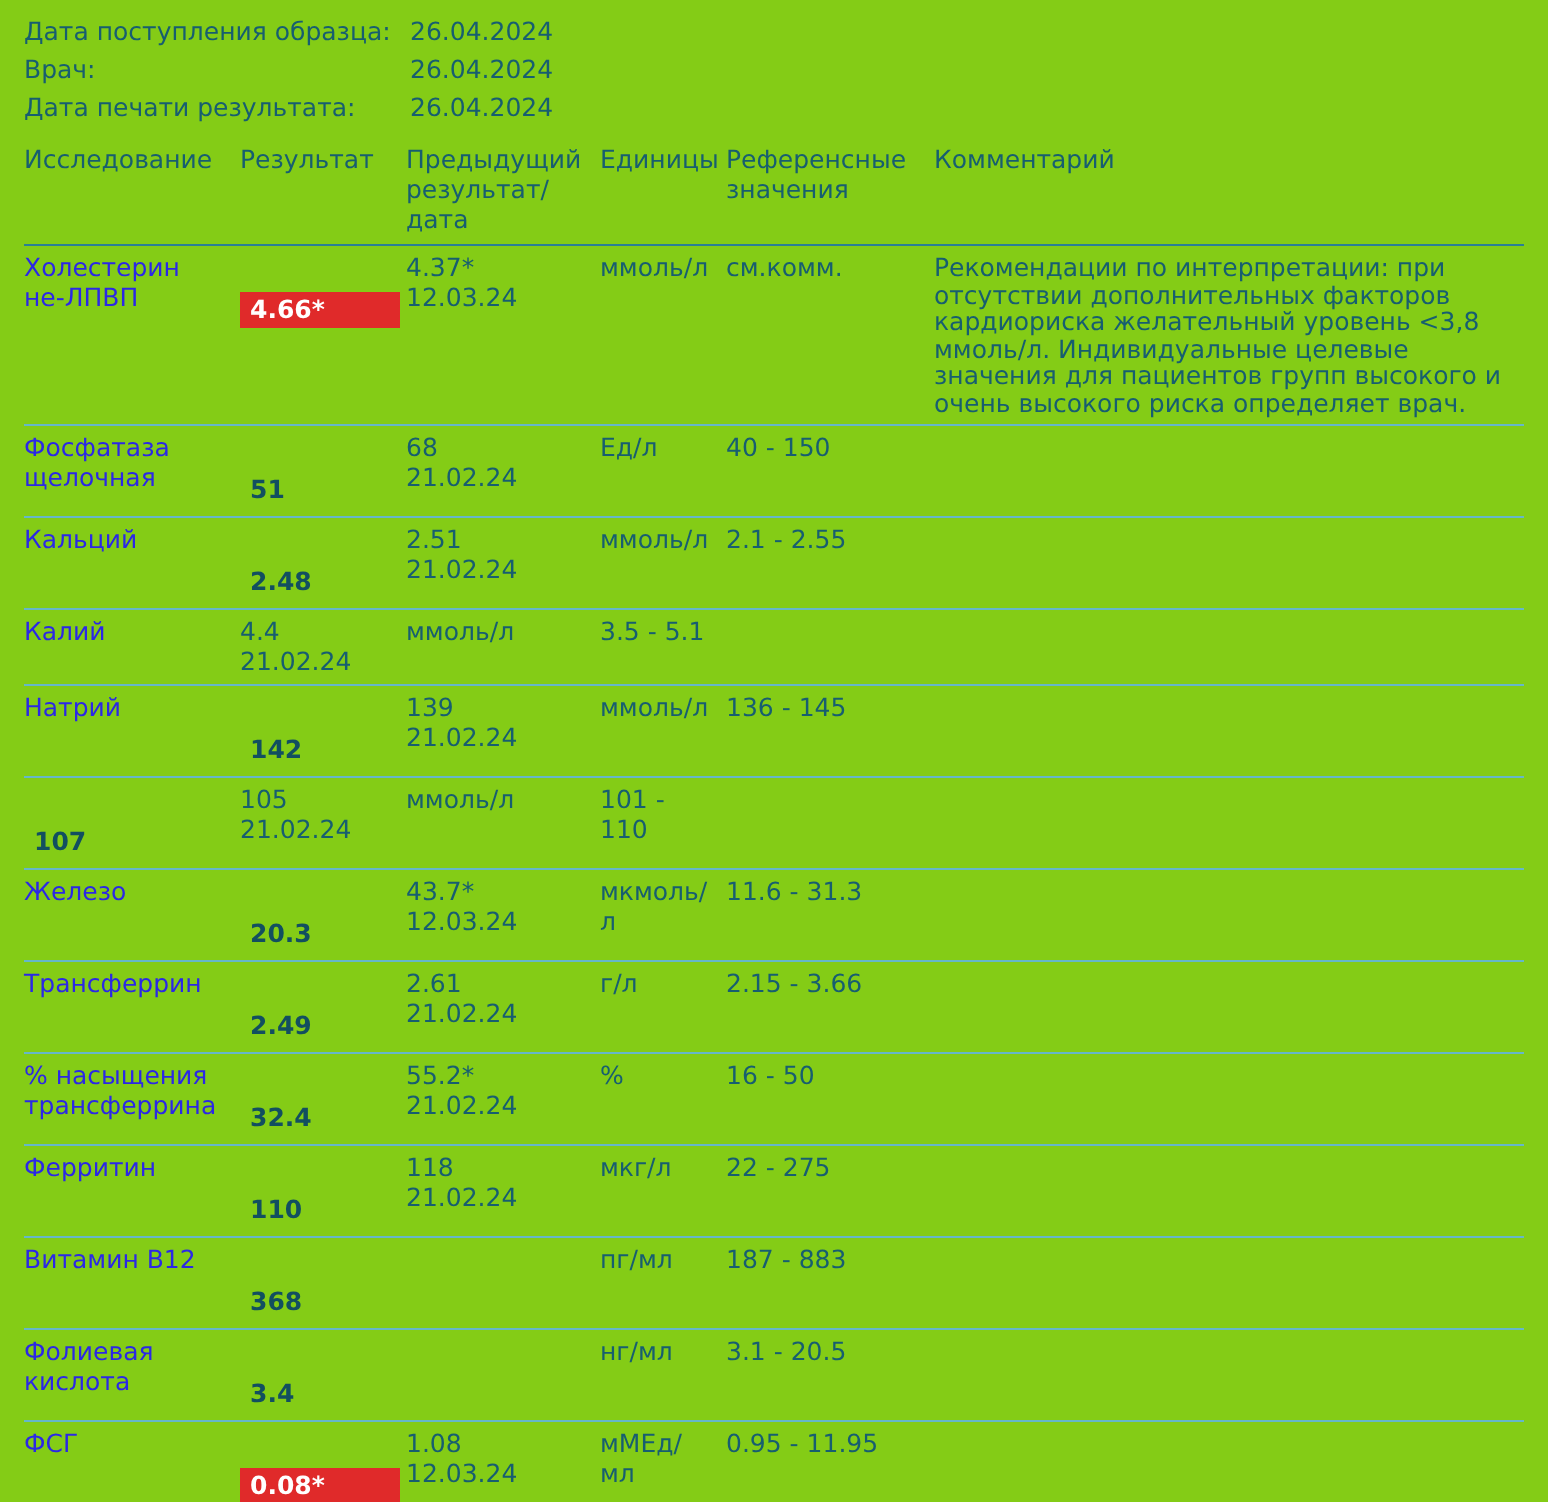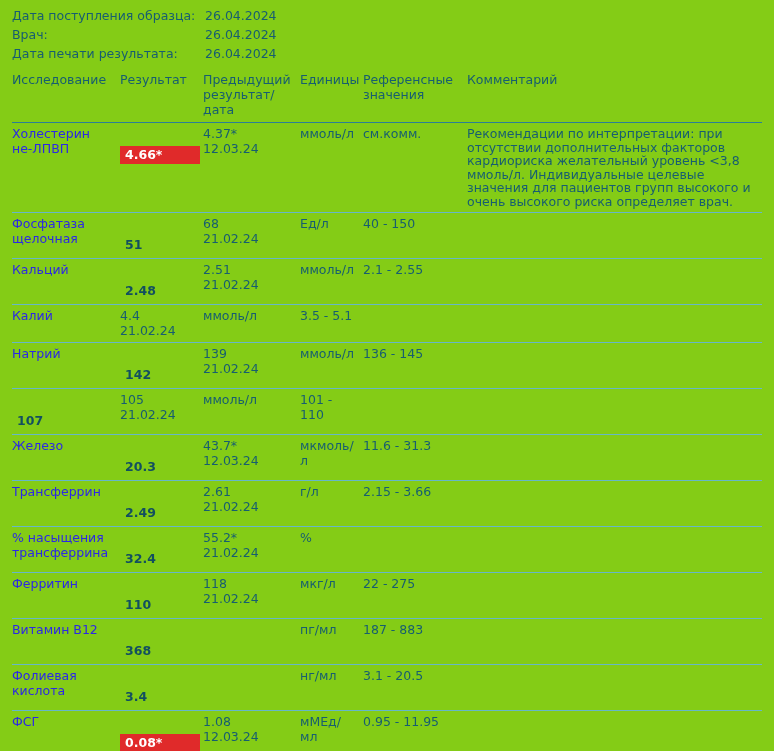--- a/index.html
+++ b/index.html
@@ -137,20 +137,21 @@
           <div class="cell c-prev"><span>2.61</span><span class="prev-date">21.02.24</span></div>
           <div class="cell c-units">г/л</div>
           <div class="cell c-ref">2.15 - 3.66</div>
           <div class="cell c-comment"></div>
         </div>
         <div class="grid-row trow">
           <div class="cell c-name">% насыщения трансферрина</div>
           <div class="cell c-result"><span class="res-chip">32.4</span></div>
           <div class="cell c-prev"><span>55.2*</span><span class="prev-date">21.02.24</span></div>
           <div class="cell c-units">%</div>
+          <div class="cell c-ref">16 - 50</div>
           <div class="cell c-comment"></div>
         </div>
         <div class="grid-row trow">
           <div class="cell c-name">Ферритин</div>
           <div class="cell c-result"><span class="res-chip">110</span></div>
           <div class="cell c-prev"><span>118</span><span class="prev-date">21.02.24</span></div>
           <div class="cell c-units">мкг/л</div>
           <div class="cell c-ref">22 - 275</div>
         </div>
         <div class="grid-row trow">

